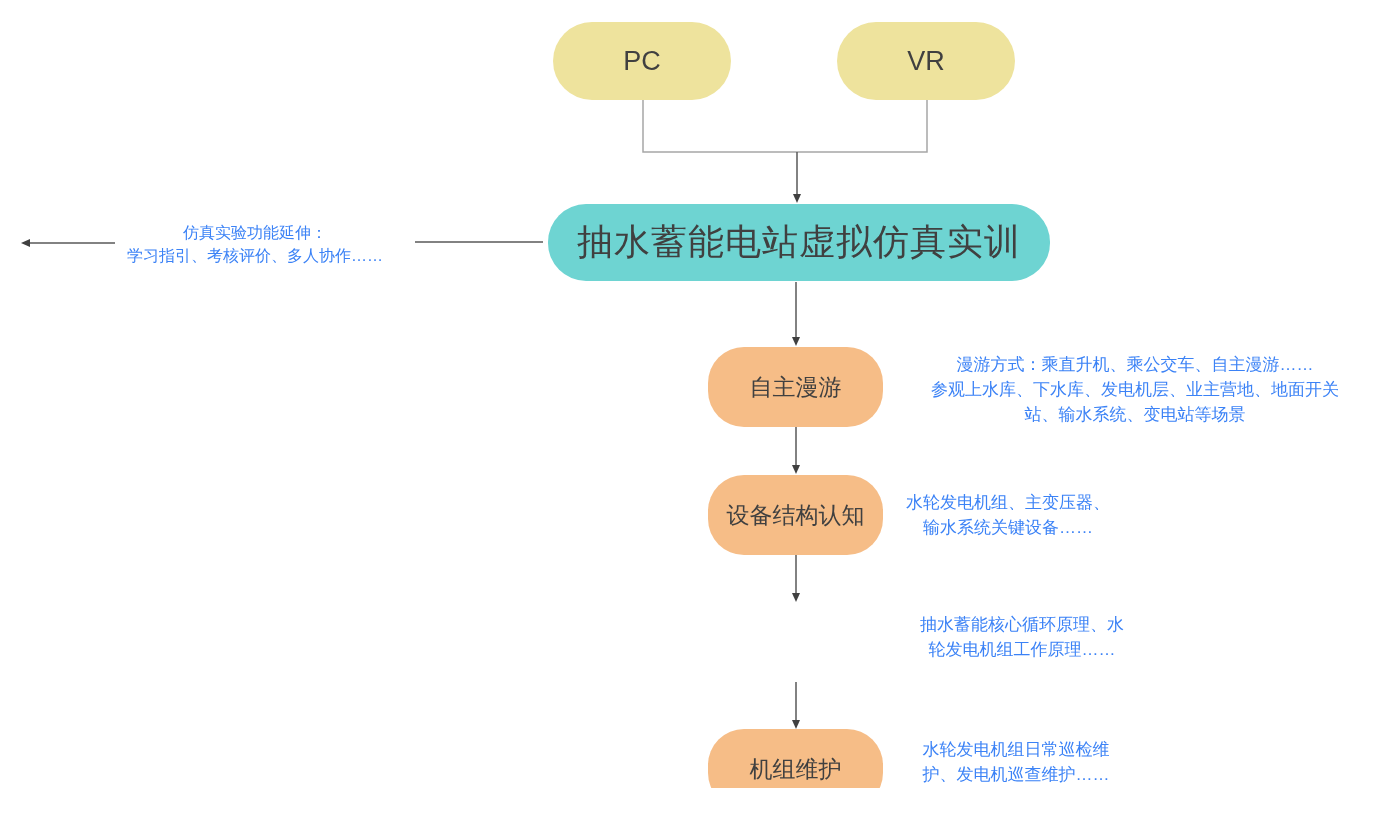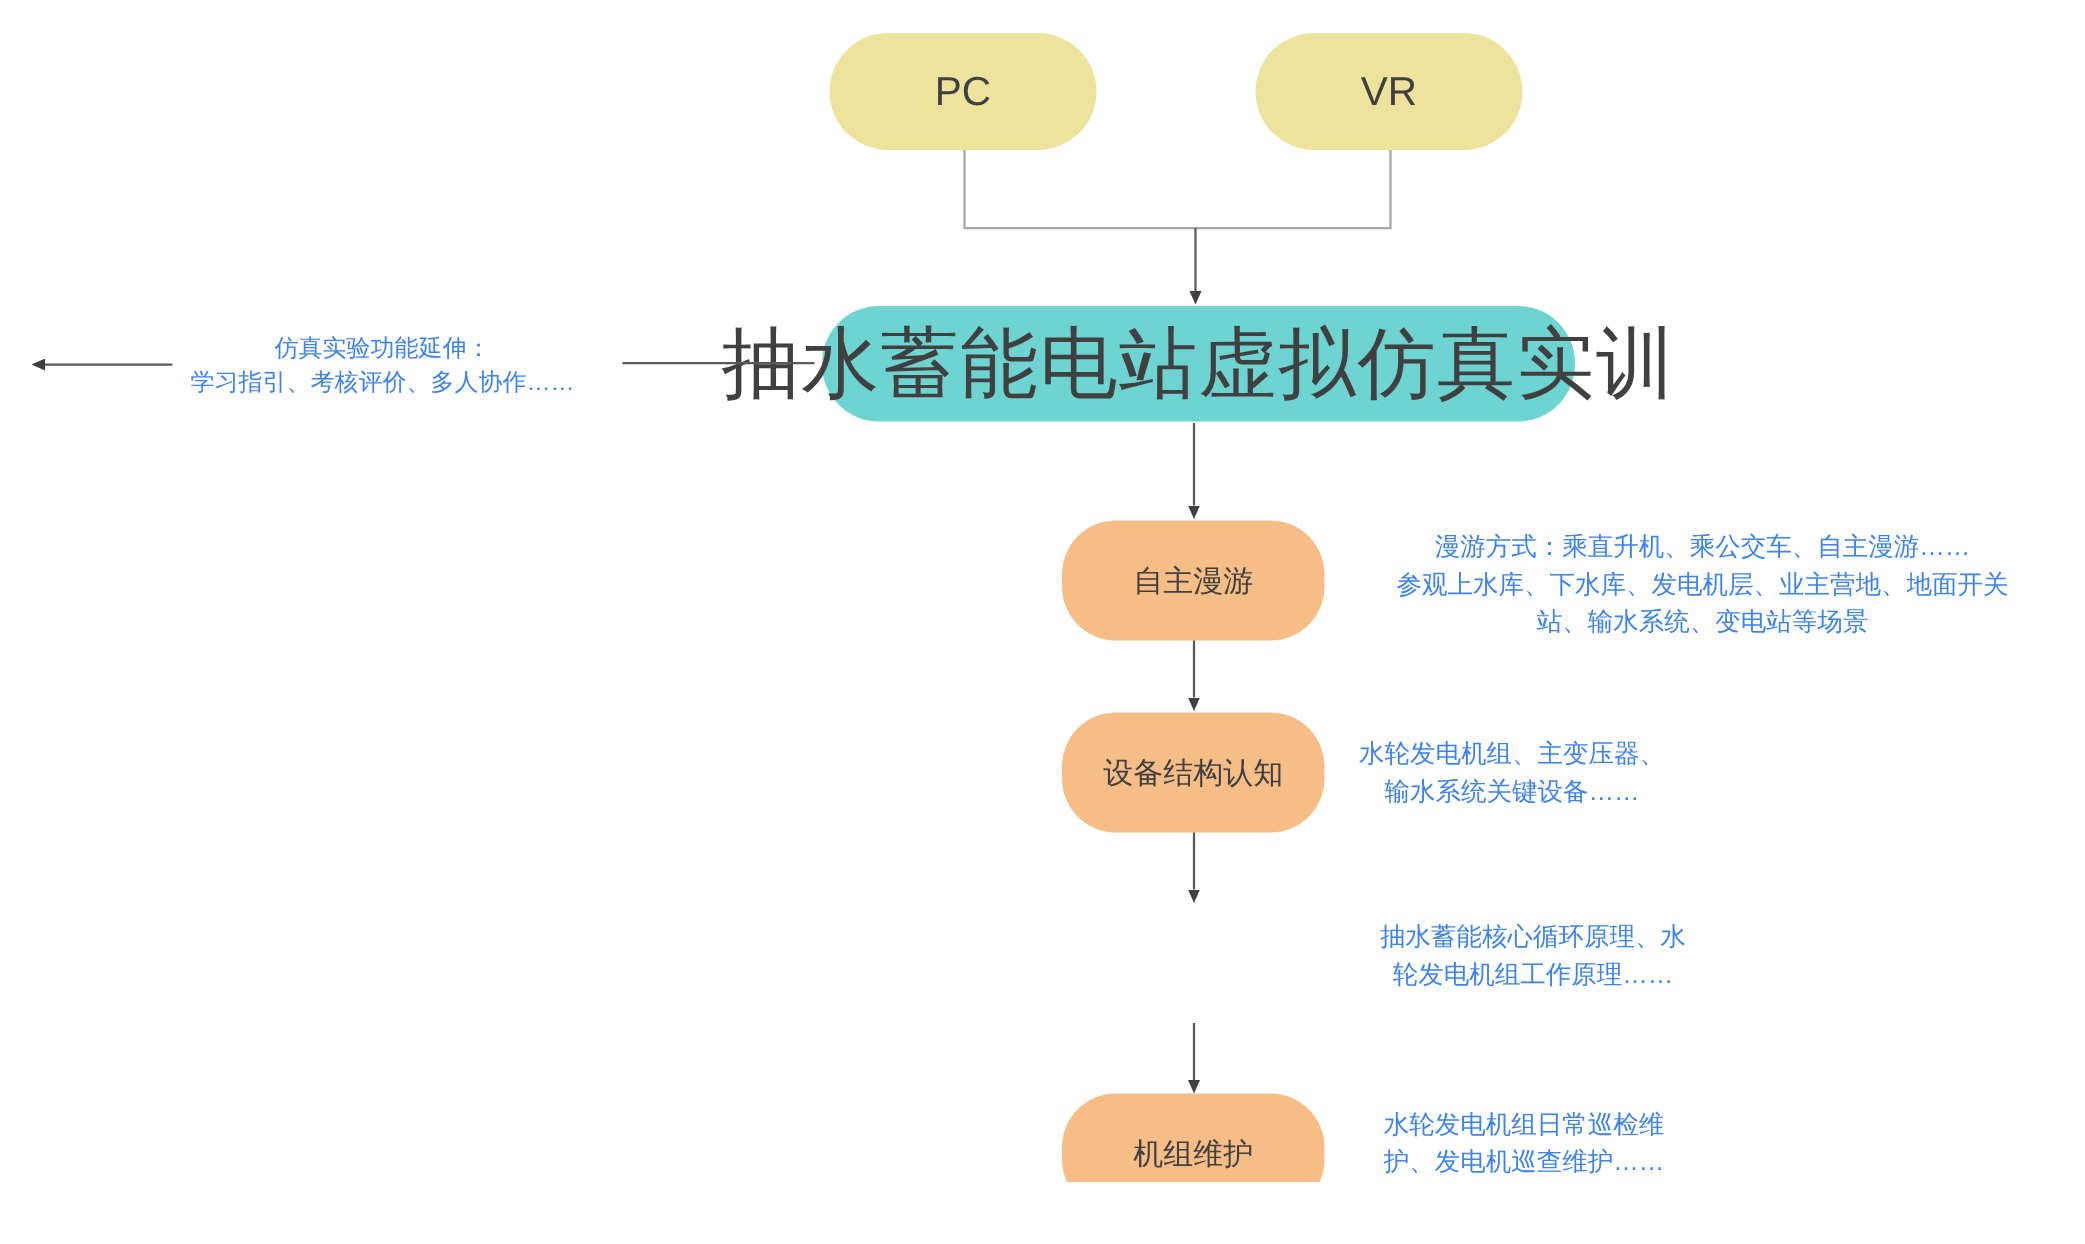--- a/index.html
+++ b/index.html
@@ -13,25 +13,25 @@
   }
   .platform {
     width:178px; height:78px; top:22px;
     background:var(--c-platform,#eee39d); border-radius:39px; font-size:27px;
   }
   #node-pc { left:553px; }
   #node-vr { left:837px; }
   #node-main {
     left:548px; top:204px; width:502px; height:77px;
     background:var(--c-main,#6ed4d2); border-radius:38px;
-    font-size:52px; letter-spacing:1px; white-space:nowrap;font-family:Liberation Mono, monospace;
+    font-size:36px; letter-spacing:1px; white-space:nowrap;font-family:Liberation Mono, monospace;
   }
   .step {
     left:708px; width:175px; height:80px;
-    background:var(--c-step,#f6bd87); border-radius:36px; font-size:20px;
+    background:var(--c-step,#f6bd87); border-radius:36px; font-size:23px;
   }
   #step-0 { top:347px; }
   #step-1 { top:475px;align-items:center; }
   #step-2 { top:602px; }
   #step-3 { top:729px; }
   .note, .desc {
     position:absolute; text-align:center; white-space:pre; color:#3b82f6;
   }
   #left-note  { left:95px;  top:221px; width:320px; font-size:16px; line-height:23px; }
   #right-note { left:1051px; top:212px; width:240px; font-size:20px; line-height:30px; }

